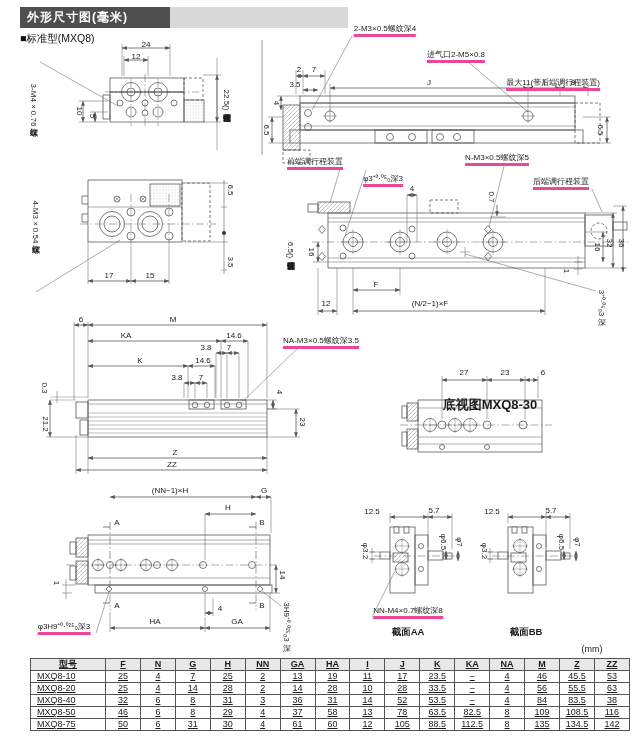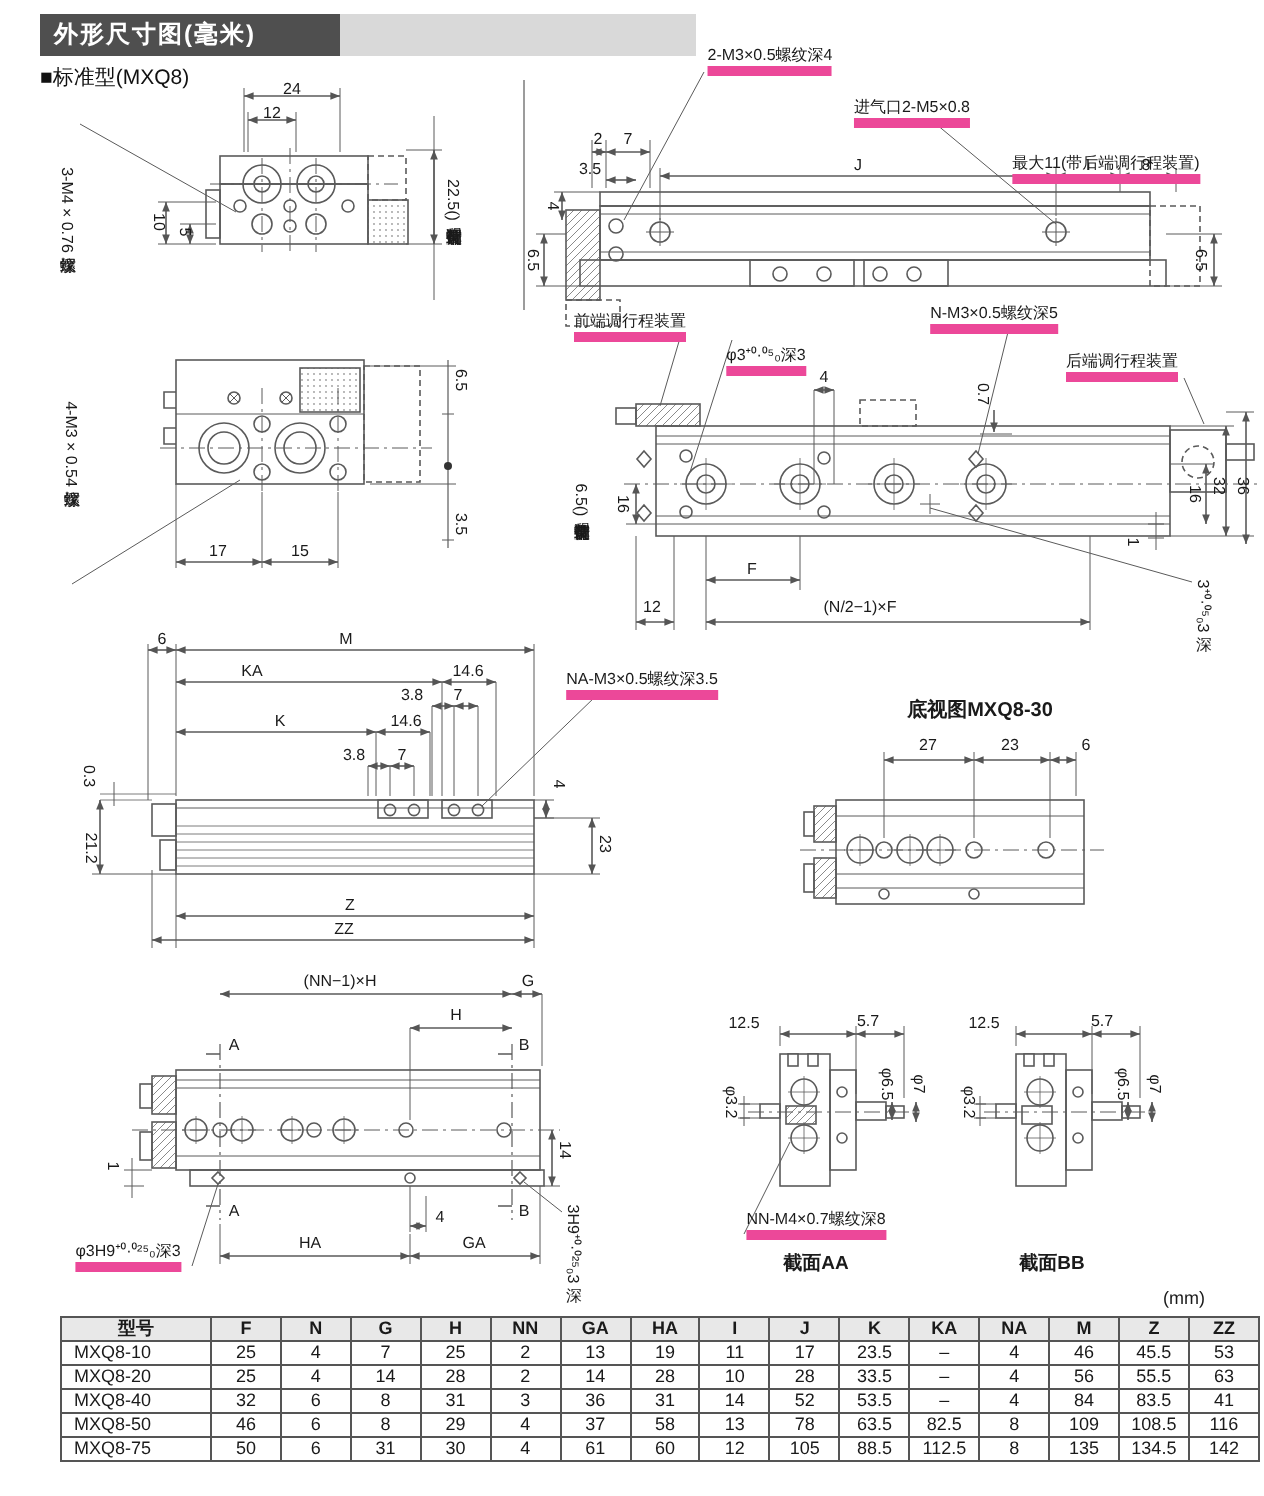--- a/index.html
+++ b/index.html
@@ -4,30 +4,30 @@
 <style>
   html,body{margin:0;padding:0;background:#ffffff;}
   body{width:632px;height:748px;position:relative;font-family:"Liberation Sans",sans-serif;color:#1a1a1a;overflow:hidden;}
   .bar-light{position:absolute;left:20px;top:7px;width:328px;height:21px;background:#d9d9d9;}
   .bar-dark{position:absolute;left:20px;top:7px;width:150px;height:21px;background:#4f4f4f;display:flex;align-items:center;}
   .bar-dark .t{color:#fff;font-size:12px;font-weight:bold;letter-spacing:1px;padding-left:7px;white-space:nowrap;}
   .subtitle{position:absolute;left:20px;top:32px;font-size:10.5px;font-weight:normal;color:#111;}
   svg.art{position:absolute;left:0;top:0;}
   .lbl{position:absolute;font-size:8px;line-height:1;white-space:nowrap;transform:translate(-50%,-50%);color:#1a1a1a;z-index:3;}
   .v{writing-mode:vertical-rl;text-orientation:mixed;}
-  .u{border-bottom:5px solid #ec4899;padding-bottom:1px;}
+  .u{border-bottom:3px solid #ec4899;padding-bottom:1px;}
   .cap{font-size:9.5px;font-weight:bold;}
-  .ttl{font-size:10px;font-weight:bold;}
+  .ttl{font-size:13px;font-weight:bold;margin-top:48px;}
   .units{position:absolute;font-size:9px;transform:translate(-50%,-50%);z-index:3;}
   table.spec{position:absolute;left:30px;top:658px;width:600px;border-collapse:collapse;font-size:9px;table-layout:fixed;z-index:3;background:#fff;}
   table.spec th,table.spec td{border:1px solid #555;text-align:center;padding:0;height:11px;line-height:11px;overflow:hidden;}
   table.spec th{background:#e8e8e8;font-weight:bold;}
   table.spec col.c0{width:75px;}
   table.spec td.model{text-align:left;padding-left:6px;}
-  table.spec{border:1.5px solid #333;}
+  table.spec{border:1.5px solid #333;text-decoration:underline;}
 </style>
 </head>
 <body>
 
 <div class="bar-light"></div>
 <div class="bar-dark">
   <span class="t">外形尺寸图(毫米)</span>
 </div>
 <div class="subtitle">■标准型(MXQ8)</div>
 
@@ -608,21 +608,21 @@
         <td>3</td>
         <td>36</td>
         <td>31</td>
         <td>14</td>
         <td>52</td>
         <td>53.5</td>
         <td>–</td>
         <td>4</td>
         <td>84</td>
         <td>83.5</td>
-        <td>41</td>
+        <td>38</td>
       </tr>
       <tr>
         <td class="model">MXQ8-50</td>
         <td>46</td>
         <td>6</td>
         <td>8</td>
         <td>29</td>
         <td>4</td>
         <td>37</td>
         <td>58</td>

